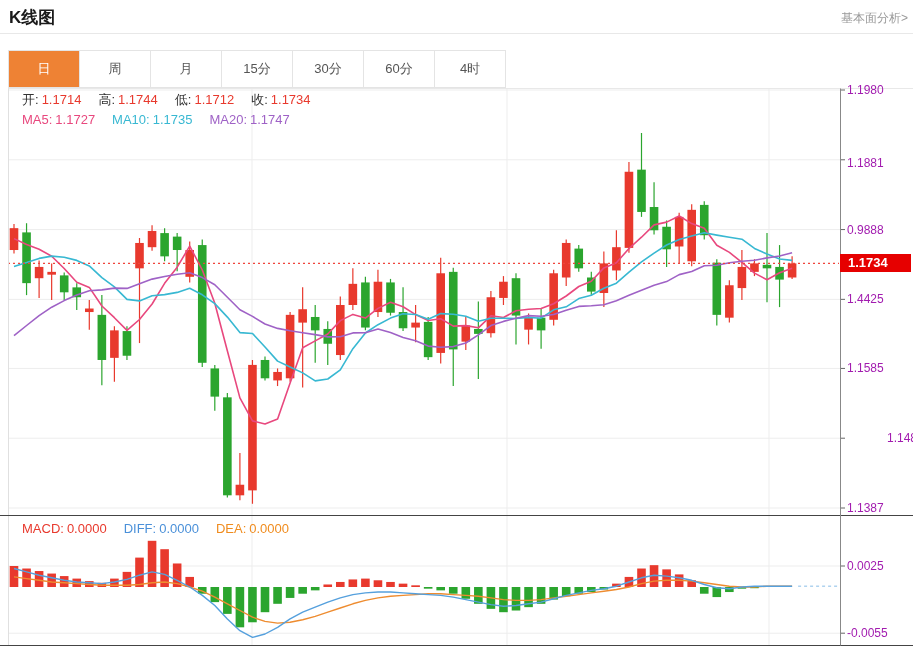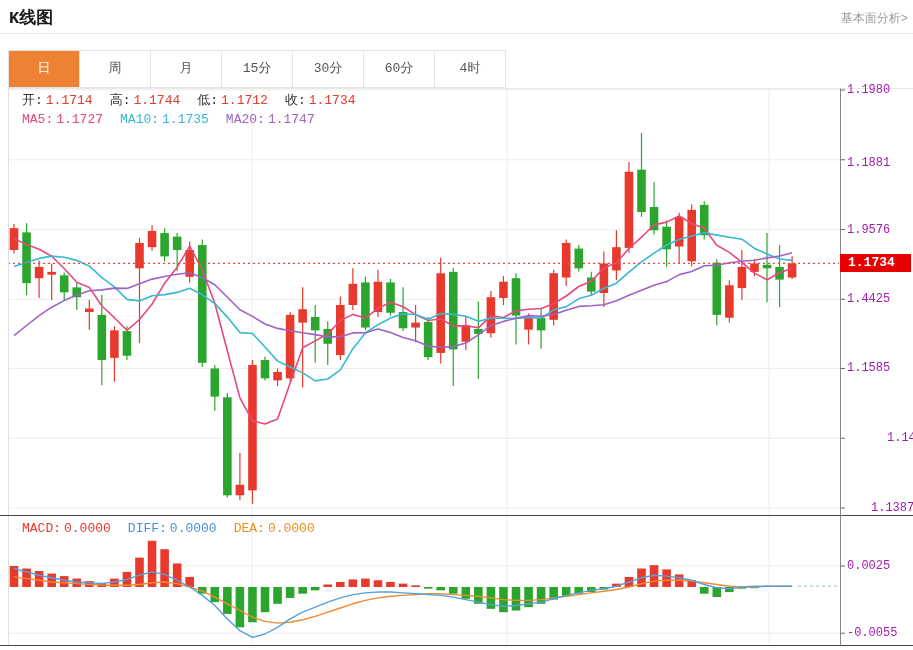--- a/index.html
+++ b/index.html
@@ -1,17 +1,17 @@
 <!DOCTYPE html>
 <html><head>
 <meta charset="utf-8">
 <style>
   html,body{margin:0;padding:0;background:#fff;}
   .page{position:relative;width:913px;height:650px;background:#fff;overflow:hidden;
-        font-family:Liberation Mono, monospace;}
+        font-family:Liberation Sans, sans-serif;}
   svg{position:absolute;left:0;top:0;z-index:1;}
   .hdr{position:absolute;left:0;top:0;width:913px;height:33px;border-bottom:1px solid #e8e8e8;z-index:2;background:#fff;}
   .title{position:absolute;left:9px;top:6px;font-size:17px;font-weight:bold;color:#1a1a1a;}
   .link{position:absolute;right:5px;top:10px;font-size:12px;color:#999;cursor:pointer;}
   .tabs{position:absolute;left:8px;top:50px;display:flex;border:1px solid #e4e4e4;z-index:2;background:#fff;}
   .tab{width:70px;height:36px;line-height:36px;text-align:center;font-size:13px;color:#555;
        border-right:1px solid #e4e4e4;cursor:pointer;background:#fff;}
   .tab:last-child{border-right:none;}
   .tab.active{color:#fff;}
   .legend{position:absolute;font-size:13px;white-space:nowrap;z-index:2;}
@@ -270,23 +270,23 @@
       <div class="tab">4时</div>
     </div>
 
   <div class="legend" id="ohlc-legend" style="left:22px;top:91px;"><span style="color: rgb(51, 51, 51);">开:</span><span style="color: rgb(232, 57, 45);">1.1714</span><span class="gap"></span><span style="color: rgb(51, 51, 51);">高:</span><span style="color: rgb(232, 57, 45);">1.1744</span><span class="gap"></span><span style="color: rgb(51, 51, 51);">低:</span><span style="color: rgb(232, 57, 45);">1.1712</span><span class="gap"></span><span style="color: rgb(51, 51, 51);">收:</span><span style="color: rgb(232, 57, 45);">1.1734</span><span class="gap"></span></div>
   <div class="legend" id="ma-legend" style="left:22px;top:112px;"><span style="color: rgb(232, 72, 126);">MA5:</span><span style="color: rgb(232, 72, 126);">1.1727</span><span class="gap"></span><span style="color: rgb(56, 184, 210);">MA10:</span><span style="color: rgb(56, 184, 210);">1.1735</span><span class="gap"></span><span style="color: rgb(159, 98, 198);">MA20:</span><span style="color: rgb(159, 98, 198);">1.1747</span><span class="gap"></span></div>
   <div class="legend" id="macd-legend" style="left:22px;top:521px;"><span style="color: rgb(232, 57, 45);">MACD:</span><span style="color: rgb(232, 57, 45);">0.0000</span><span class="gap"></span><span style="color: rgb(74, 144, 217);">DIFF:</span><span style="color: rgb(74, 144, 217);">0.0000</span><span class="gap"></span><span style="color: rgb(240, 140, 30);">DEA:</span><span style="color: rgb(240, 140, 30);">0.0000</span><span class="gap"></span></div>
 
   <div id="axis-labels">
       <div class="ylab" style="top: 82px;">1.1980</div>
       <div class="ylab" style="top: 155px;">1.1881</div>
-      <div class="ylab" style="top: 221.568px;">1.9576</div>
+      <div class="ylab" style="top: 221.568px;">0.9888</div>
       <div class="ylab" style="top: 291.352px;">1.4425</div>
       <div class="ylab" style="top: 360.432px;">1.1585</div>
       <div class="ylab" style="top: 430.216px; margin-left: 40px;">1.1486</div>
-      <div class="ylab" style="top: 500px; margin-left: 24px;">1.1387</div>
+      <div class="ylab" style="top: 500px;">1.1387</div>
       <div class="ylab" style="top: 558px;">0.0025</div>
       <div class="ylab" style="top: 625.2px;">-0.0055</div>
     </div>
 
   <div class="tag" id="price-tag" style="top: 254.403px; background: rgb(230, 0, 0);">1.1734</div>
 </div>
 
 </body></html>

